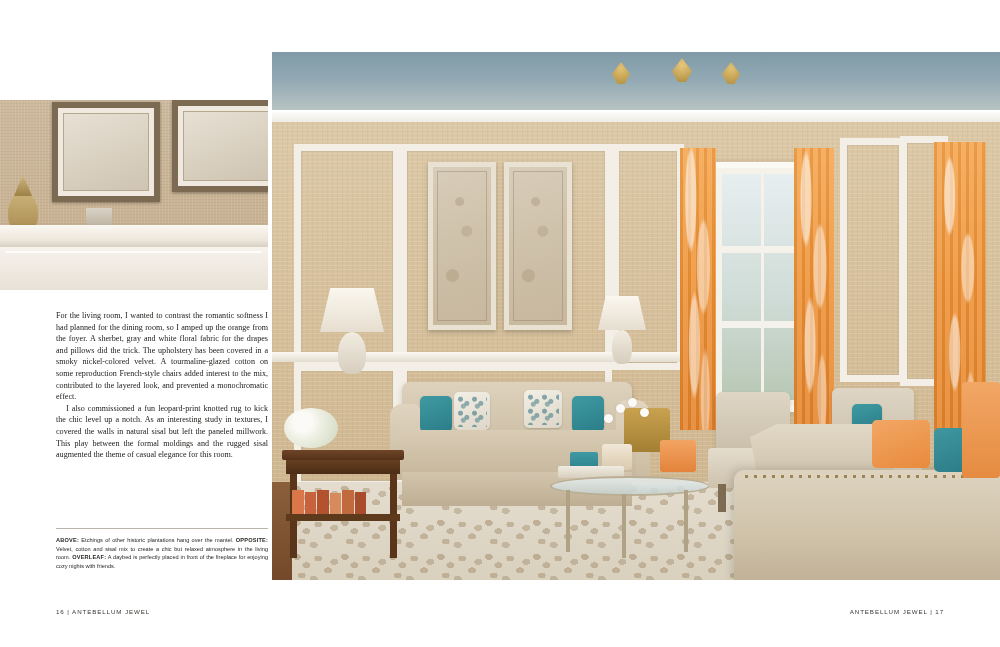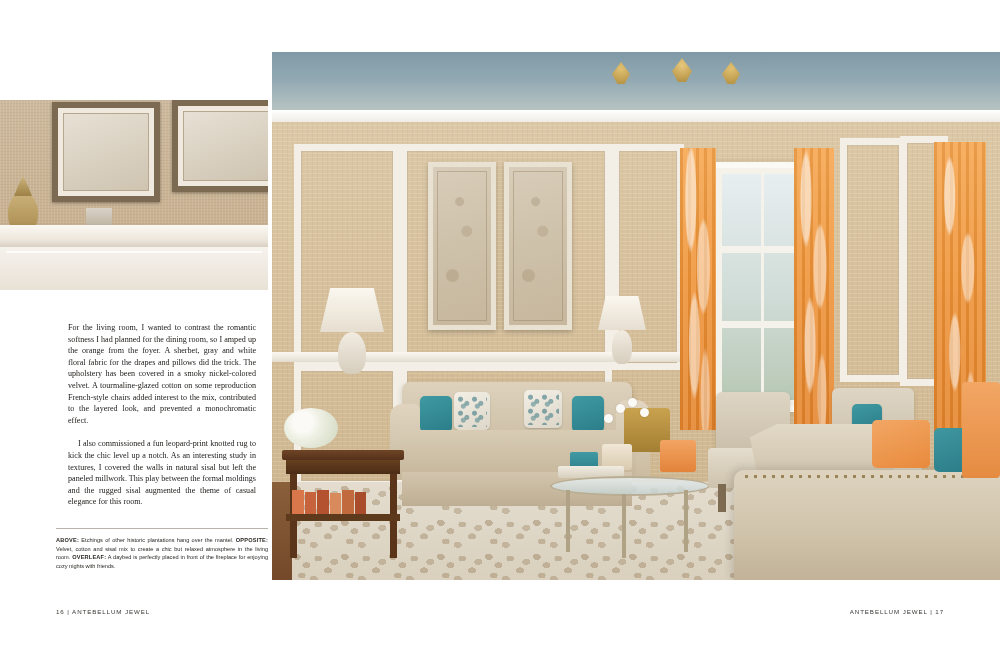--- a/index.html
+++ b/index.html
@@ -157,21 +157,21 @@
   .body-copy {
     position: absolute;
     left: 56px;
     top: 310px;
     width: 212px;
     font-size: 8.1px;
     line-height: 11.6px;
     text-align: justify;
     color: #1d1a17;
   }
-  .body-copy p { margin: 12px; }
+  .body-copy p { margin: 0; }
   .body-copy p + p { text-indent: 10px; }
 
   .caption-rule {
     position: absolute;
     left: 56px;
     top: 528px;
     width: 212px;
     height: 1px;
     background: #b9b3aa;
   }

